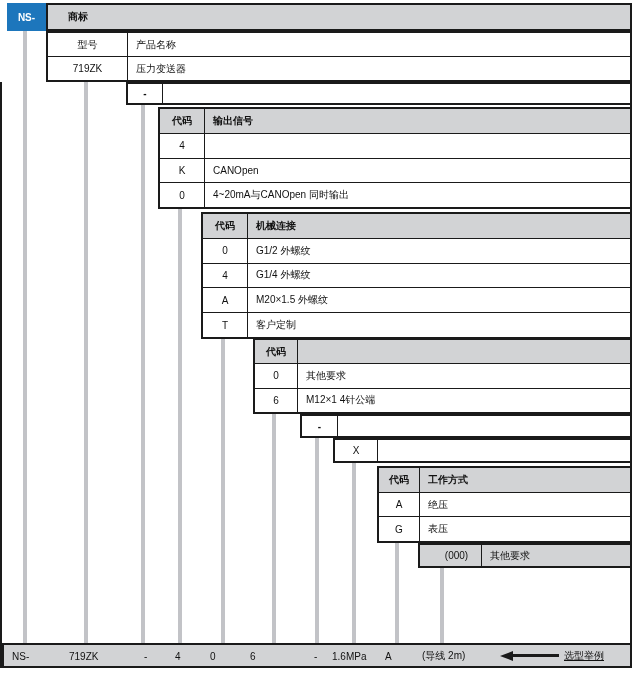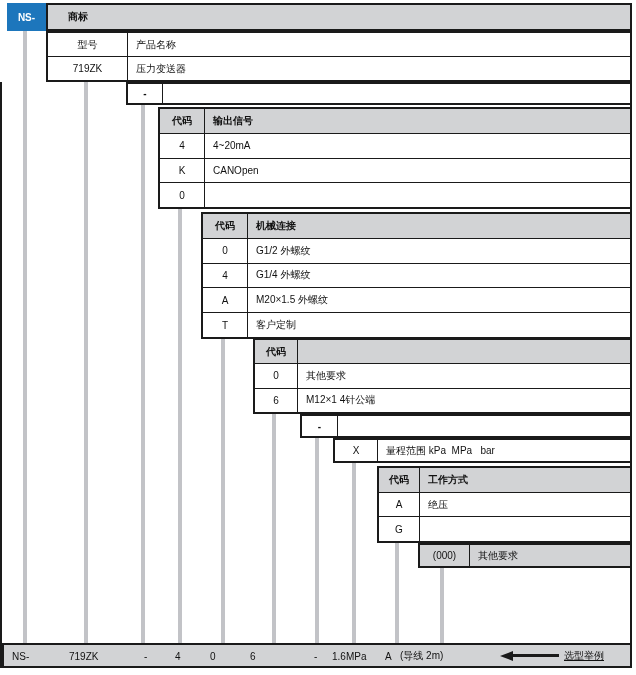--- a/index.html
+++ b/index.html
@@ -99,35 +99,35 @@
         <span>代码</span>
       </div>
       <div class="c2">
         <span>输出信号</span>
       </div>
     </div>
     <div class="row">
       <div class="c1" style="width:44px;">
           <span>4</span>
         </div>
-      <div class="c2">
-          <span class="lbl">4~20mA</span>
-        </div>
     </div>
     <div class="row">
       <div class="c1" style="width:44px;">
           <span>K</span>
         </div>
       <div class="c2">
           <span class="lbl">CANOpen</span>
         </div>
     </div>
     <div class="row">
       <div class="c1" style="width:44px;">
           <span>0</span>
+        </div>
+      <div class="c2">
+          <span class="lbl">4~20mA与CANOpen 同时输出</span>
         </div>
     </div>
   </div>
 
   <div class="tbl" style="left:201px;top:212px;width:431px;height:127px;">
     <div class="row gray bold">
       <div class="c1" style="width:44px;">
         <span>代码</span>
       </div>
       <div class="c2">
@@ -199,23 +199,20 @@
       </div>
       <div class="c2"></div>
     </div>
   </div>
 
   <div class="tbl" style="left:333px;top:438px;width:299px;height:25px;">
     <div class="row">
       <div class="c1" style="width:42px;">
         <span>X</span>
       </div>
-      <div class="c2">
-        <span class="lbl">量程范围 kPa  MPa   bar</span>
-      </div>
     </div>
   </div>
 
   <div class="tbl" style="left:377px;top:466px;width:255px;height:77px;">
     <div class="row gray bold">
       <div class="c1" style="width:40px;">
         <span>代码</span>
       </div>
       <div class="c2">
         <span>工作方式</span>
@@ -226,45 +223,48 @@
           <span>A</span>
         </div>
       <div class="c2">
           <span class="lbl">绝压</span>
         </div>
     </div>
     <div class="row">
       <div class="c1" style="width:40px;">
           <span>G</span>
         </div>
+      <div class="c2">
+          <span class="lbl">表压</span>
+        </div>
     </div>
   </div>
 
   <div class="tbl" style="left:418px;top:543px;width:214px;height:25px;">
     <div class="row gray">
-      <div class="c1" style="width:49px;">
+      <div class="c1" style="width:49px;padding-left:12px;">
         <span>(000)</span>
       </div>
       <div class="c2">
         <span class="lbl">其他要求</span>
       </div>
     </div>
   </div>
 
   <div class="bar">
     <span class="bi" style="left:8px;">NS-</span>
     <span class="bi" style="left:65px;">719ZK</span>
     <span class="bi" style="left:140px;">-</span>
     <span class="bi" style="left:171px;">4</span>
     <span class="bi" style="left:206px;">0</span>
     <span class="bi" style="left:246px;">6</span>
     <span class="bi" style="left:310px;">-</span>
     <span class="bi" style="left:328px;">1.6MPa</span>
     <span class="bi" style="left:381px;">A</span>
-    <span class="bi" style="left:396px;">(导线 2m)</span>
+    <span class="bi" style="left:418px;">(导线 2m)</span>
     <span class="arrow">
       <span class="arrow-head"></span>
       <span class="arrow-shaft"></span>
     </span>
     <span class="bi" style="left:560px;text-decoration:underline;">选型举例</span>
   </div>
 
 </div>
 
 </body></html>

